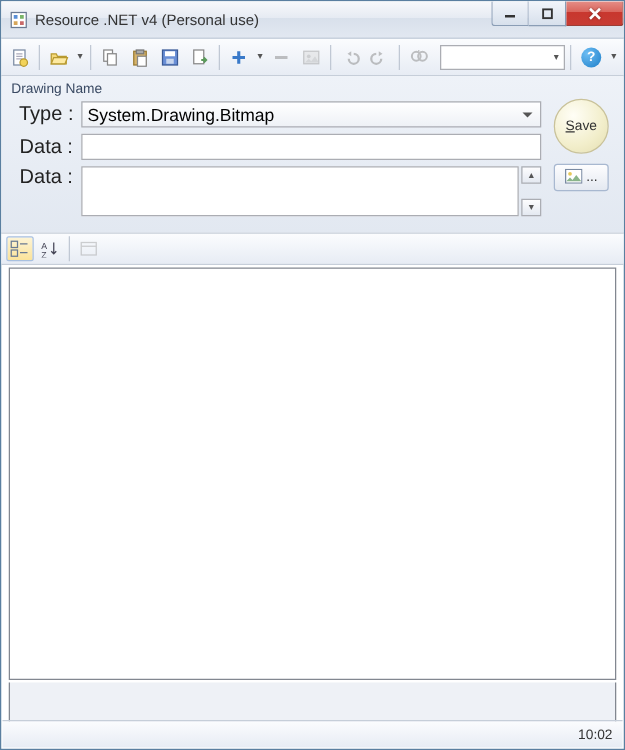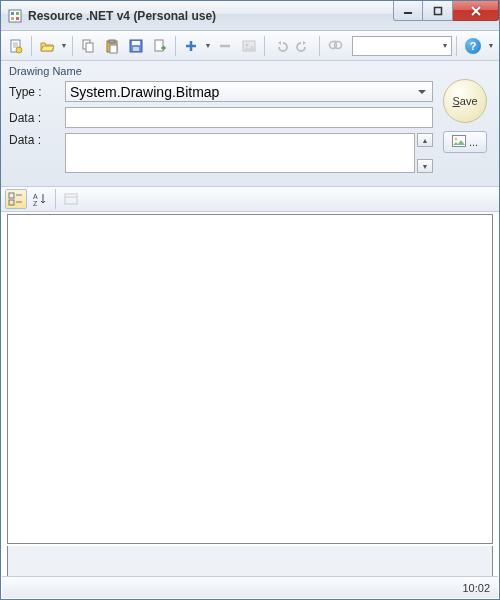--- a/index.html
+++ b/index.html
@@ -23,21 +23,20 @@
     position: relative;
   }
   .titlebar .app-icon {
     width: 16px; height: 16px;
     margin-right: 5px;
     display: inline-flex; align-items: center; justify-content: center;
   }
   .titlebar .title-text {
     color: #333;
     font-size: 12px;
-    font-weight: bold;
   }
   .win-controls {
     position: absolute;
     right: 0; top: 0;
     display: flex;
     height: 20px;
   }
   .win-btn {
     width: 30px; height: 20px;
     border: 1px solid #8a9db5;
@@ -107,21 +106,22 @@
   }
   .form-header { color: #3a4a63; font-size: 11px; margin-bottom: 4px; }
   .form-row {
     display: flex;
     align-items: center;
     margin-bottom: 5px;
   }
   .form-label {
     width: 56px;
     color: #222;
-    font-size: 12px;
+    font-size: 16px;
+    text-align: center;
   }
   .form-input {
     flex: 1;
     height: 21px;
     border: 1px solid #abadb3;
     background: #fff;
     padding: 0 4px;
     font-size: 12px;
   }
   .form-select {

